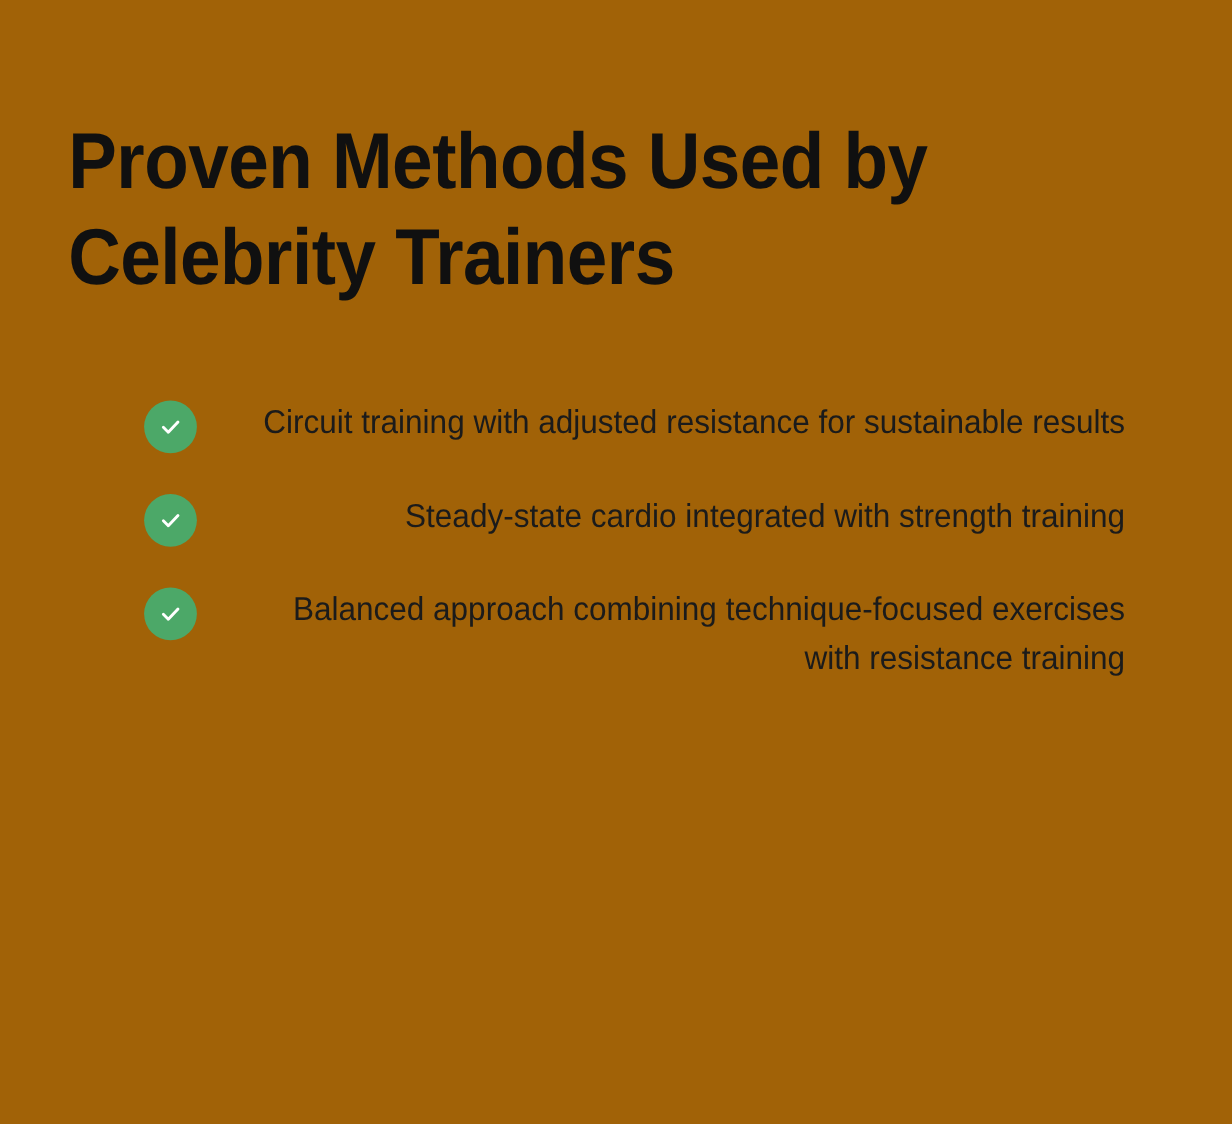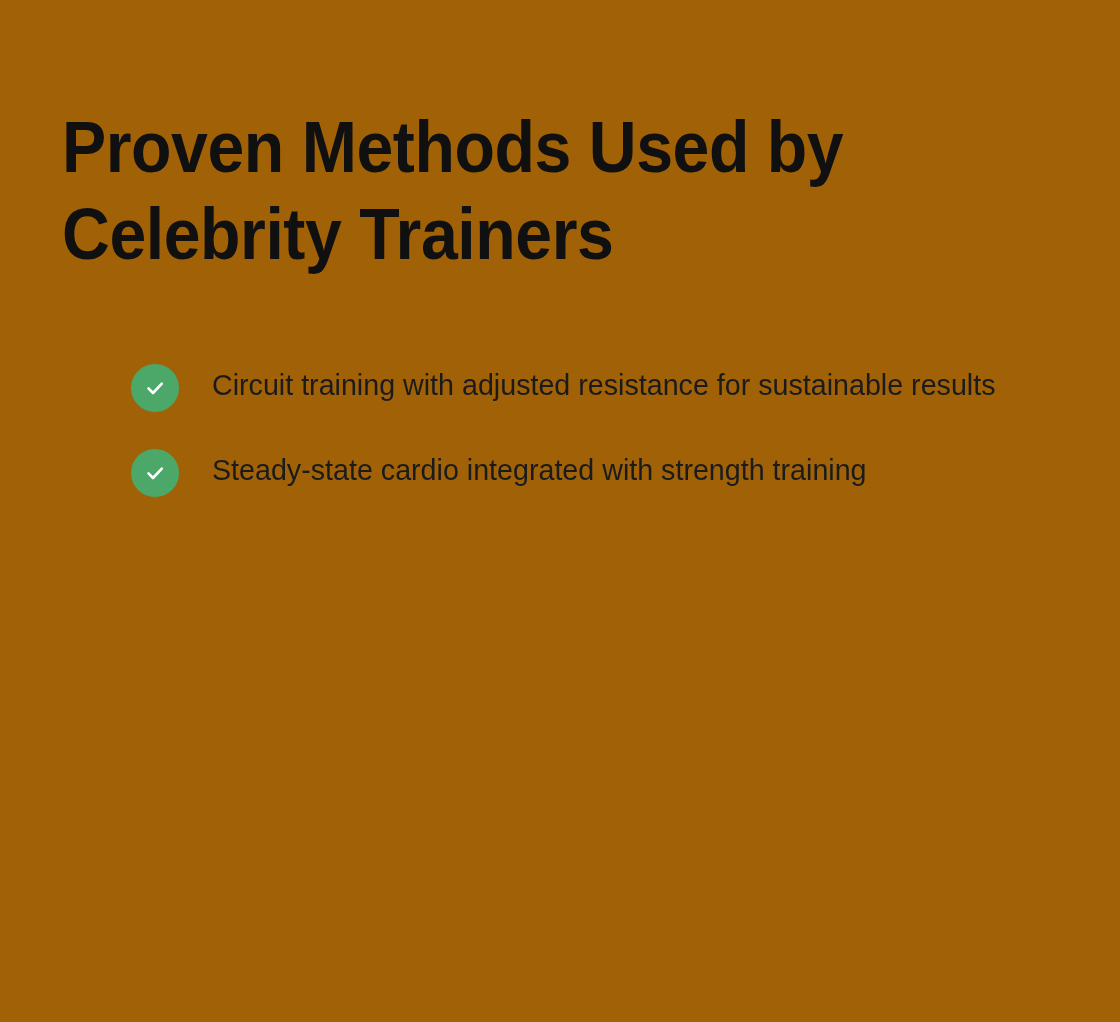--- a/index.html
+++ b/index.html
@@ -47,20 +47,21 @@
     width: 930px;
     margin: 0;
     padding: 0;
     list-style: none;
   }
 
   .list-item {
     display: flex;
     align-items: flex-start;
     margin-bottom: 35px;
+    text-align: right;
   }
 
   .list-item:last-child {
     margin-bottom: 0;
   }
 
   .check-badge {
     flex: 0 0 auto;
     width: 48px;
     height: 48px;
@@ -111,15 +112,23 @@
 
     <li class="list-item">
       <span class="check-badge">
         <svg width="26" height="26" viewBox="0 0 26 26" aria-hidden="true">
           <path d="M6.5 13.4 L11 18 L19.8 8.6" fill="none" stroke="#ffffff" stroke-width="2.6" stroke-linecap="round" stroke-linejoin="round"></path>
         </svg>
       </span>
       <span class="item-text">Steady-state cardio integrated with strength training</span>
     </li>
 
+    <li class="list-item">
+      <span class="check-badge">
+        <svg width="26" height="26" viewBox="0 0 26 26" aria-hidden="true">
+          <path d="M6.5 13.4 L11 18 L19.8 8.6" fill="none" stroke="#ffffff" stroke-width="2.6" stroke-linecap="round" stroke-linejoin="round"></path>
+        </svg>
+      </span>
+      <span class="item-text">Balanced approach combining technique-focused exercises with resistance training</span>
+    </li>
 
   </ul>
 </div>
 
 </body></html>

